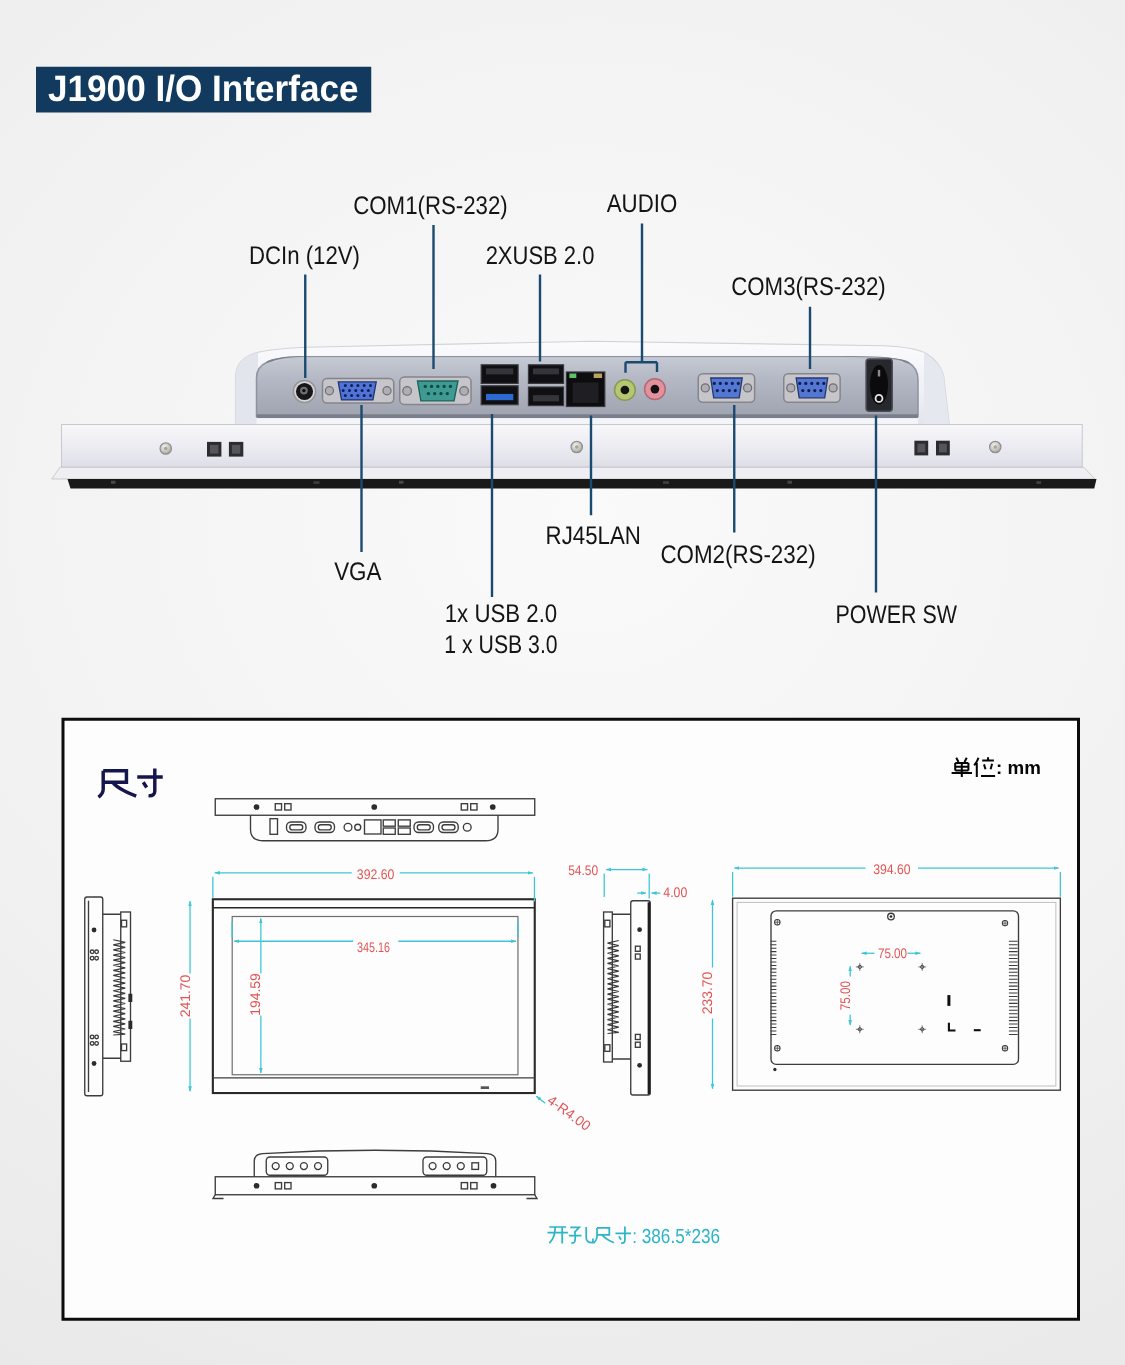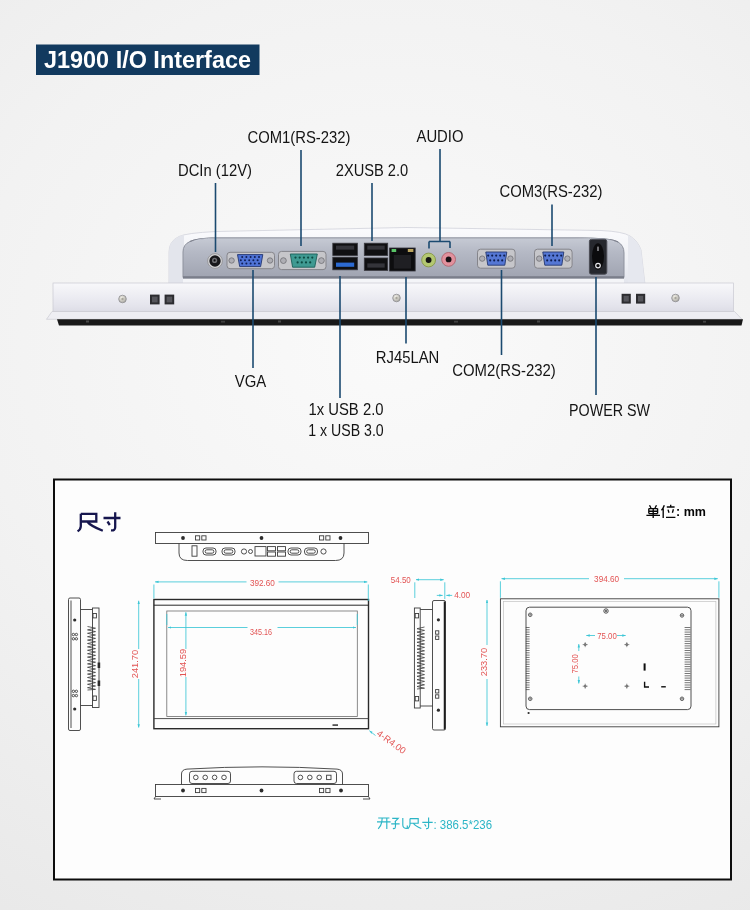--- a/index.html
+++ b/index.html
@@ -1,18 +1,18 @@
 <!DOCTYPE html>
 <html><head>
 <meta charset="utf-8">
 <style>
 html,body{margin:0;padding:0;width:750px;height:910px;overflow:hidden;
 font-family:"Liberation Sans",sans-serif;}
 body{background:radial-gradient(140% 100% at 52% 38%, #fafafa 0%, #f2f2f2 40%, #e9e9e9 72%, #e3e3e3 100%);}
-#stage{position:absolute;left:16px;top:0;width:622px;height:910px;}
+#stage{position:absolute;left:4px;top:0;width:622px;height:910px;}
 </style>
 </head>
 <body>
 <div id="stage">
 <svg width="750" height="910" viewBox="0 0 750 910" style="position:absolute;left:0;top:0">
 <defs>
 <linearGradient id="bayg" x1="0" y1="0" x2="0" y2="1">
 <stop offset="0" stop-color="#c6cad4"></stop>
           <stop offset="0.35" stop-color="#b5b9c5"></stop>
           <stop offset="1" stop-color="#a0a4b1"></stop>

